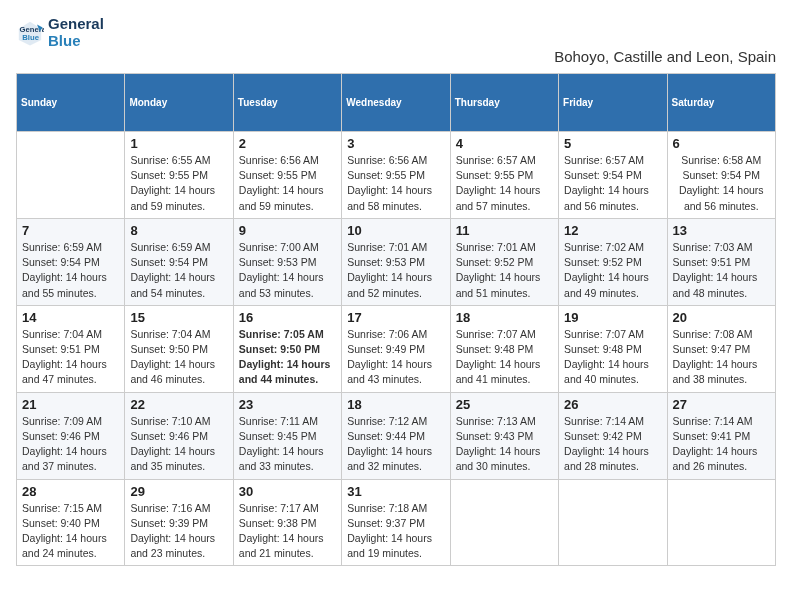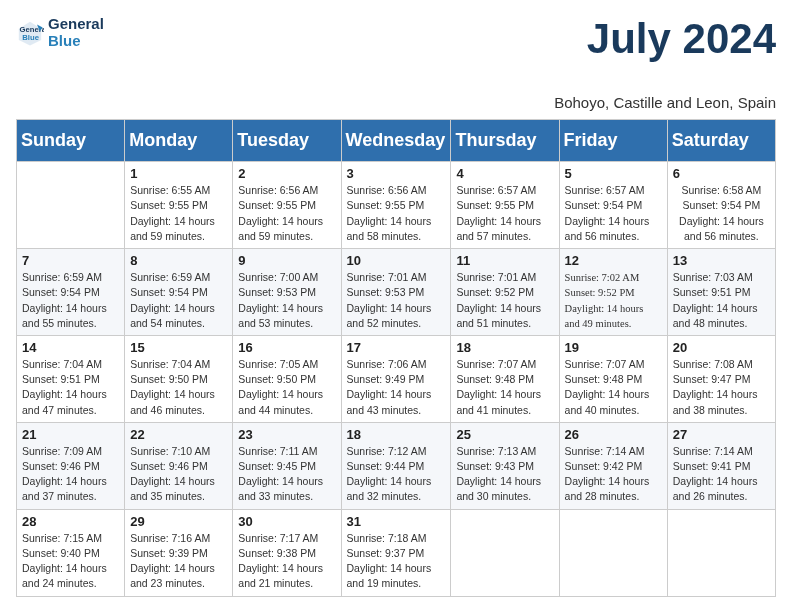--- a/index.html
+++ b/index.html
@@ -40,23 +40,23 @@
       margin-top: 32px;
     }
     .calendar-table {
       width: 100%;
       border-collapse: collapse;
       font-size: 11px;
     }
     .calendar-table th {
       background-color: #2f6fad;
       color: #fff;
-      padding: 10px 4px;
+      padding: 23px 4px;
       text-align: left;
-      font-size: 18px;
+      font-size: 10px;
       font-weight: bold;
       border: 1px solid #ccc;
     }
     .calendar-table td {
       border: 1px solid #ccc;
       vertical-align: top;
       padding: 4px 5px;
       width: 107px;
       min-height: 80px;
       background: #fff;
@@ -89,21 +89,20 @@
       <text x="5" y="18" font-size="11" font-weight="bold" fill="#1a3a5c" font-family="Arial">General</text>
       <text x="9" y="30" font-size="11" font-weight="bold" fill="#2980b9" font-family="Arial">Blue</text>
       <polygon points="30,8 38,12 34,18" fill="#2980b9"></polygon>
     </svg>
     <div>
       <div style="font-size:15px;font-weight:bold;color:#1a3a5c;line-height:1.1;">General</div>
       <div style="font-size:15px;font-weight:bold;color:#2980b9;line-height:1.1;">Blue</div>
     </div>
   </div>
   <div class="title-area">
-    <div class="month-title">July 2024</div>
     <div class="subtitle">Bohoyo, Castille and Leon, Spain</div>
   </div>
 </div>
 
 <table class="calendar-table">
   <thead>
     <tr>
     <th>Sunday</th>
         <th>Monday</th>
         <th>Tuesday</th>
@@ -190,21 +189,21 @@
         </td>
         <td>
           <div class="day-number">11</div>
           <div class="day-info" style="white-space: pre-line;">Sunrise: 7:01 AM
 Sunset: 9:52 PM
 Daylight: 14 hours
 and 51 minutes.</div>
         </td>
         <td>
           <div class="day-number">12</div>
-          <div class="day-info" style="white-space: pre-line; font-family: Liberation Serif, serif;">Sunrise: 7:02 AM
+          <div class="day-info" style="white-space: pre-line;">Sunrise: 7:02 AM
 Sunset: 9:52 PM
 Daylight: 14 hours
 and 49 minutes.</div>
         </td>
         <td>
           <div class="day-number">13</div>
           <div class="day-info" style="white-space: pre-line;">Sunrise: 7:03 AM
 Sunset: 9:51 PM
 Daylight: 14 hours
 and 48 minutes.</div>
@@ -220,21 +219,21 @@
         </td>
         <td>
           <div class="day-number">15</div>
           <div class="day-info" style="white-space: pre-line;">Sunrise: 7:04 AM
 Sunset: 9:50 PM
 Daylight: 14 hours
 and 46 minutes.</div>
         </td>
         <td>
           <div class="day-number">16</div>
-          <div class="day-info" style="white-space: pre-line;">Sunrise: 7:05 AM
+          <div class="day-info" style="white-space: pre-line; font-weight: bold;">Sunrise: 7:05 AM
 Sunset: 9:50 PM
 Daylight: 14 hours
 and 44 minutes.</div>
         </td>
         <td>
           <div class="day-number">17</div>
           <div class="day-info" style="white-space: pre-line;">Sunrise: 7:06 AM
 Sunset: 9:49 PM
 Daylight: 14 hours
 and 43 minutes.</div>

